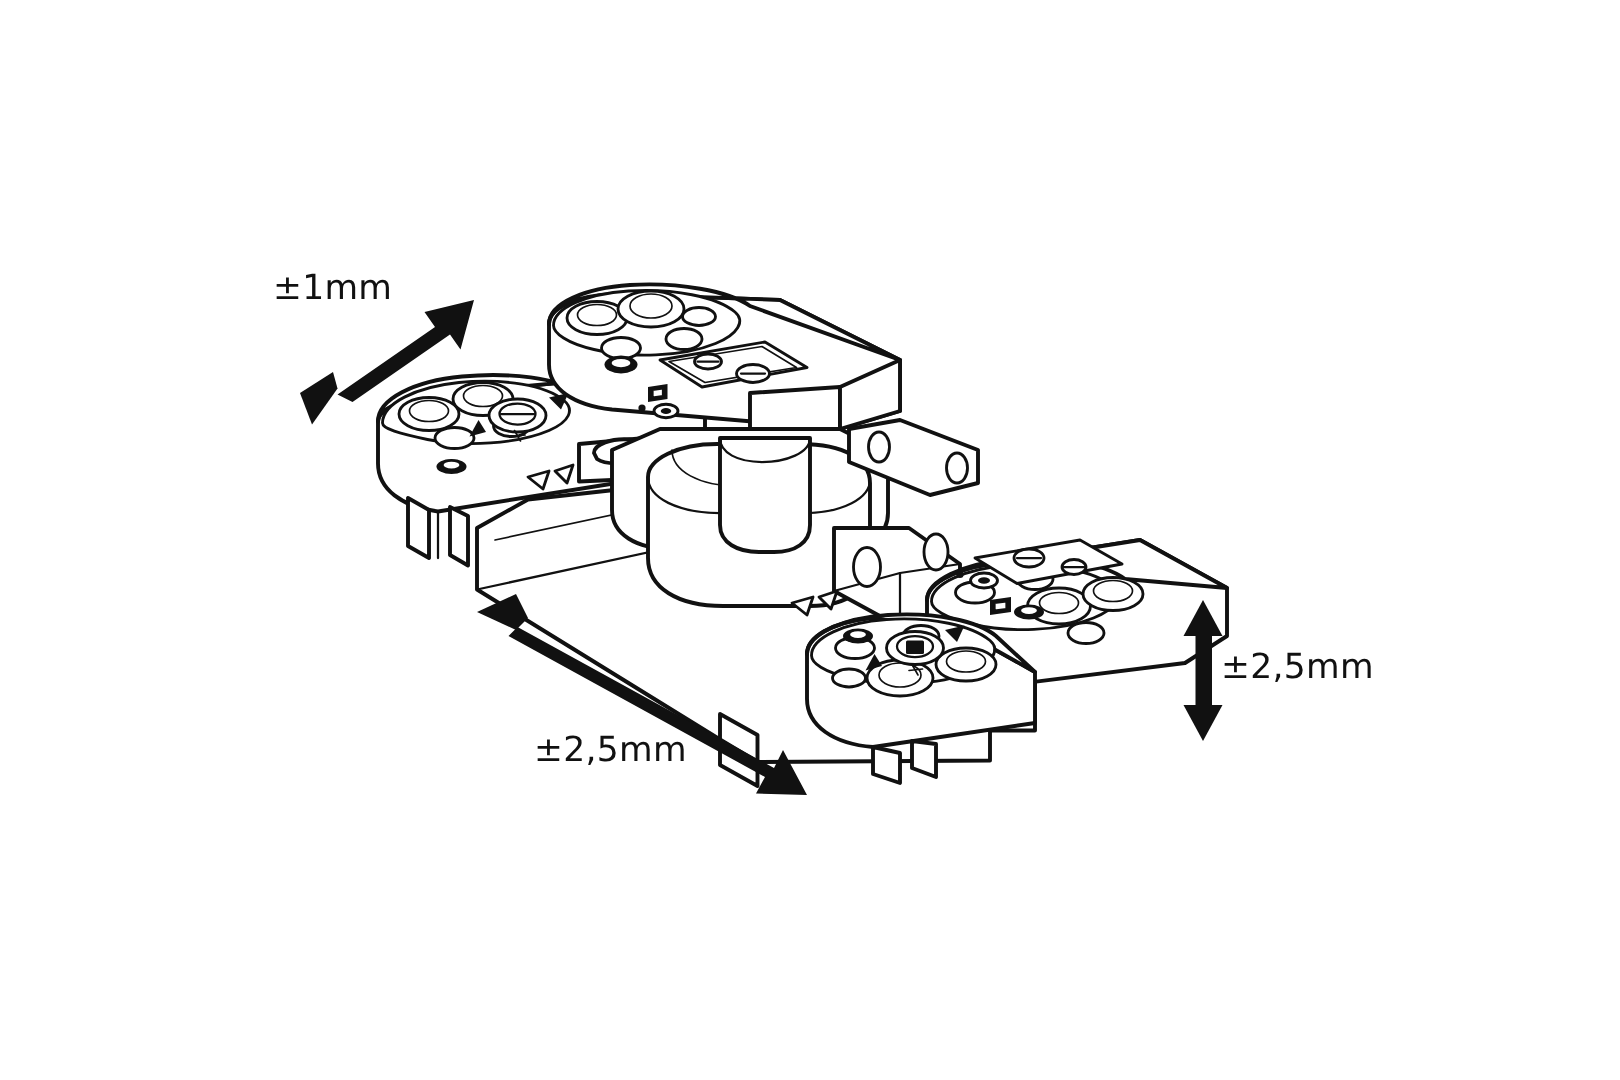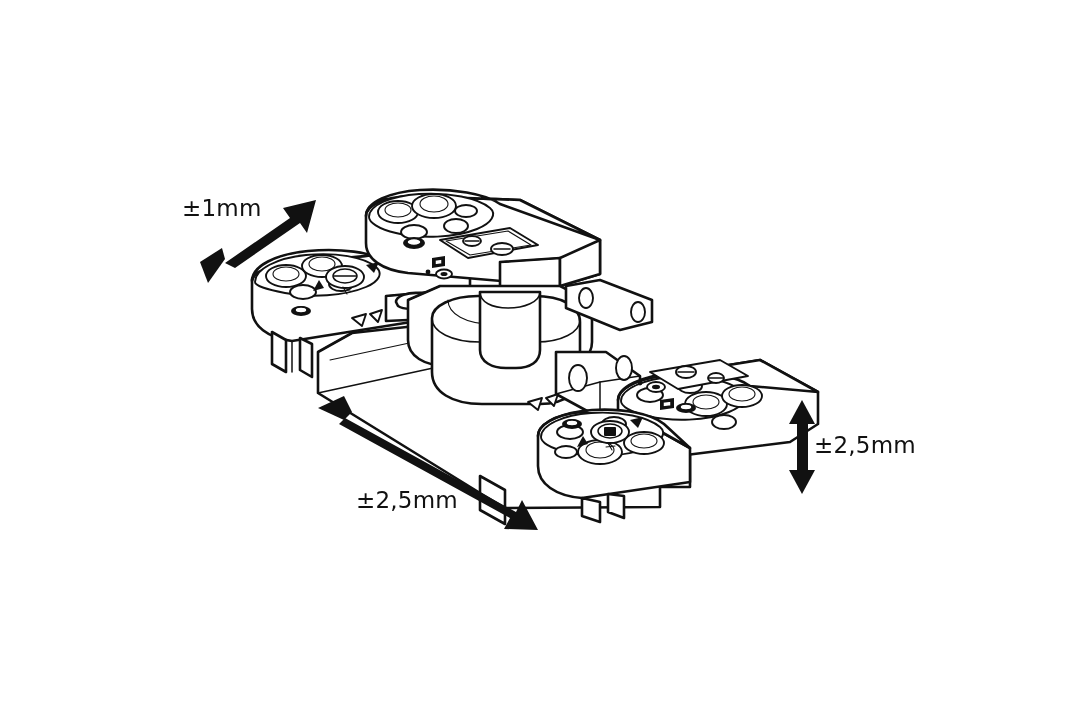--- a/index.html
+++ b/index.html
@@ -28,21 +28,21 @@
   }
   .dim-label {
     position: absolute;
     color: #111111;
     font-family: "DejaVu Sans", sans-serif;
     font-size: 23px;
     letter-spacing: 0.2px;
     white-space: nowrap;
     line-height: 1;
   }
-  #label-top-left   { left: 182px; top: 197px; }
+  #label-top-left   { left: 182px; top: 181px; }
   #label-bottom     { left: 356px; top: 489px; }
   #label-right      { left: 814px; top: 434px; }
 </style>
 </head>
 <body>
 
 <div id="stage">
 
   <svg class="layer" viewBox="0 0 1080 720" xmlns="http://www.w3.org/2000/svg">
     <defs>

